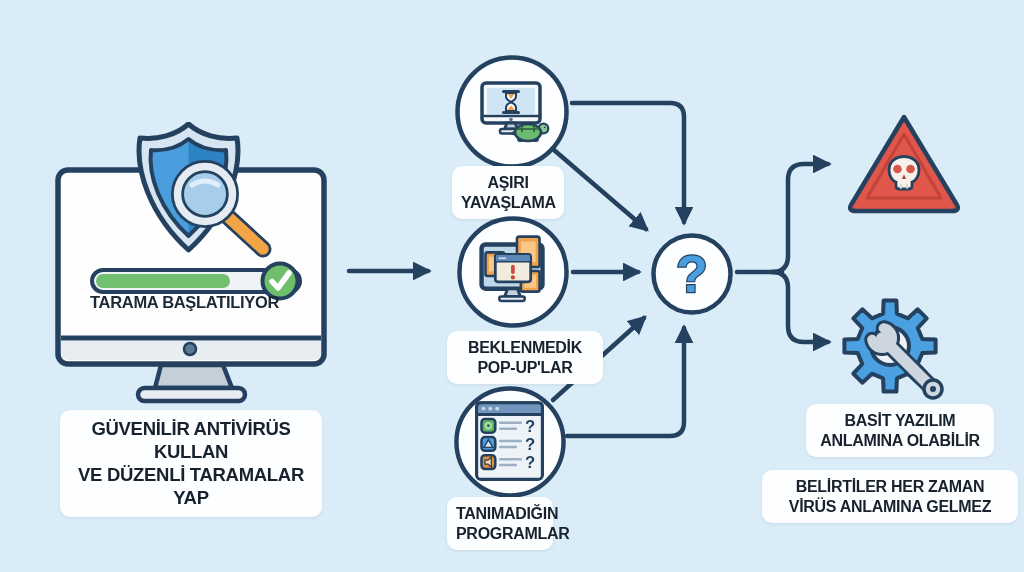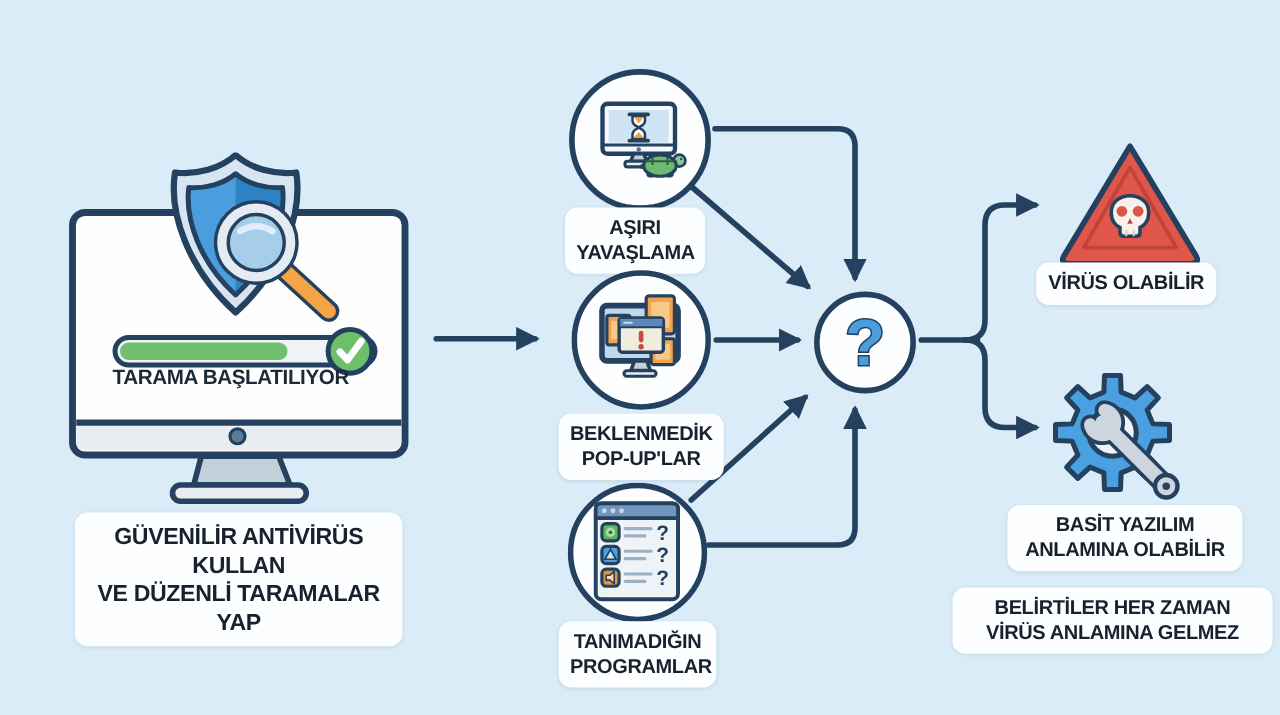--- a/index.html
+++ b/index.html
@@ -150,21 +150,21 @@
         <rect x="55" y="49.5" width="3.8" height="9.5" rx="1.9" fill="#cc4a42"></rect>
         <circle cx="56.9" cy="62.5" r="2.2" fill="#cc4a42"></circle>
       </g>
       <g>
         <path d="M25 67 H87" stroke="#24415f" stroke-width="0"></path>
         <path d="M51.5 74 L48.5 82 H64.5 L61.5 74 Z" fill="#c3cfd9" stroke="#24415f" stroke-width="3"></path>
         <rect x="43" y="82" width="26" height="4.5" rx="2.2" fill="#e8edf2" stroke="#24415f" stroke-width="2.5"></rect>
       </g>
     </svg>
   </div>
-  <div class="label-box" style="left:447px;top:331px;width:132px">BEKLENMEDİK
+  <div class="label-box" style="left:447px;top:331px;width:156px">BEKLENMEDİK
 POP-UP'LAR</div>
 
   <div class="abs" style="left:454px;top:386px;width:112px;height:112px">
     <svg width="112" height="112" viewBox="0 0 114 114">
       <circle cx="57" cy="57" r="54.5" fill="#fdfeff" stroke="#24415f" stroke-width="4.5"></circle>
       <g>
         <rect x="23" y="17" width="67" height="78" rx="4.5" fill="#eef3f8" stroke="#24415f" stroke-width="3.2"></rect>
         <path d="M23 21.5 Q23 17 27.5 17 H85.5 Q90 17 90 21.5 V29 H23 Z" fill="#7295bd" stroke="#24415f" stroke-width="3"></path>
         <circle cx="30" cy="23" r="2" fill="#c9d9e8"></circle>
           <circle cx="37" cy="23" r="2" fill="#c9d9e8"></circle>
@@ -184,21 +184,21 @@
         <text x="77.5" y="65" text-anchor="middle" font-family="Liberation Sans, sans-serif" font-size="17" font-weight="bold" fill="#24415f">?</text>
       </g>
       <g>
         <rect x="28" y="70.5" width="14" height="14" rx="3.5" fill="#e8913c" stroke="#24415f" stroke-width="2.6"></rect>
         <path d="M31.5 75.5 H34.5 L38 72.5 V82.5 L34.5 79.5 H31.5 Z" fill="#f7d9ab" stroke="#24415f" stroke-width="1.3"></path>
         <path d="M47 74.5 H68 M47 80.5 H63" stroke="#9db1c4" stroke-width="2.6" stroke-linecap="round"></path>
         <text x="77.5" y="83.5" text-anchor="middle" font-family="Liberation Sans, sans-serif" font-size="17" font-weight="bold" fill="#24415f">?</text>
       </g>
     </svg>
   </div>
-  <div class="label-box" style="left:447px;top:497px;width:126px">TANIMADIĞIN
+  <div class="label-box" style="left:447px;top:497px;width:106px">TANIMADIĞIN
 PROGRAMLAR</div>
 
   <div class="abs" style="left:649px;top:231px;width:86px;height:86px">
     <svg width="86" height="86" viewBox="0 0 86 86">
       <circle cx="43" cy="43" r="38.5" fill="#fdfeff" stroke="#24415f" stroke-width="4.5"></circle>
       <text x="43" y="61" text-anchor="middle" font-family="Liberation Sans, sans-serif" font-size="52" font-weight="bold" fill="#4a9edd" stroke="#24415f" stroke-width="2.4" paint-order="stroke">?</text>
     </svg>
   </div>
 
   <div class="abs" style="left:843px;top:110px;width:122px;height:104px">
@@ -207,21 +207,20 @@
       <path d="M61 24 L98 88 H24 Z" fill="none" stroke="#c24438" stroke-width="3" stroke-linejoin="round"></path>
       <g>
         <path d="M46 60 C46 42 76 42 76 60 C76 67 72 71 69 72 L69 76 Q69 79 66 79 L56 79 Q53 79 53 76 L53 72 C50 71 46 67 46 60 Z" fill="#f6f1ea" stroke="#24415f" stroke-width="2.8"></path>
         <circle cx="54.5" cy="59" r="4.3" fill="#d8574a"></circle>
         <circle cx="67.5" cy="59" r="4.3" fill="#d8574a"></circle>
         <path d="M61 64.5 L58.8 69 H63.2 Z" fill="#b44438"></path>
         <path d="M58 74 V79 M64 74 V79" stroke="#d9cfc5" stroke-width="1.6"></path>
       </g>
     </svg>
   </div>
-  <div class="label-box" style="left:829px;top:210px;width:144px">VİRÜS OLABİLİR</div>
 
   <div class="abs" style="left:838px;top:296px;width:120px;height:110px">
     <svg width="120" height="110" viewBox="0 0 120 110">
       <g transform="translate(52,50)">
         <path d="M32.3 -6.9 L45.6 -6.4 L45.6 6.4 L32.3 6.9 L27.7 18 L36.7 27.7 L27.7 36.7 L18 27.7 L6.9 32.3 L6.4 45.6 L-6.4 45.6 L-6.9 32.3 L-18 27.7 L-27.7 36.7 L-36.7 27.7 L-27.7 18 L-32.3 6.9 L-45.6 6.4 L-45.6 -6.4 L-32.3 -6.9 L-27.7 -18 L-36.7 -27.7 L-27.7 -36.7 L-18 -27.7 L-6.9 -32.3 L-6.4 -45.6 L6.4 -45.6 L6.9 -32.3 L18 -27.7 L27.7 -36.7 L36.7 -27.7 L27.7 -18 Z" fill="#4aa0e0" stroke="#24415f" stroke-width="4" stroke-linejoin="round"></path>
         <circle cx="0" cy="0" r="19" fill="#edf3f8" stroke="#24415f" stroke-width="4"></circle>
       </g>
       <g>
         <path d="M44 42 L95 93" stroke="#24415f" stroke-width="17" stroke-linecap="round"></path>
         <path d="M45.7 32.2 A10 10 0 1 1 34.2 43.7" fill="none" stroke="#24415f" stroke-width="16" stroke-linecap="round"></path>

